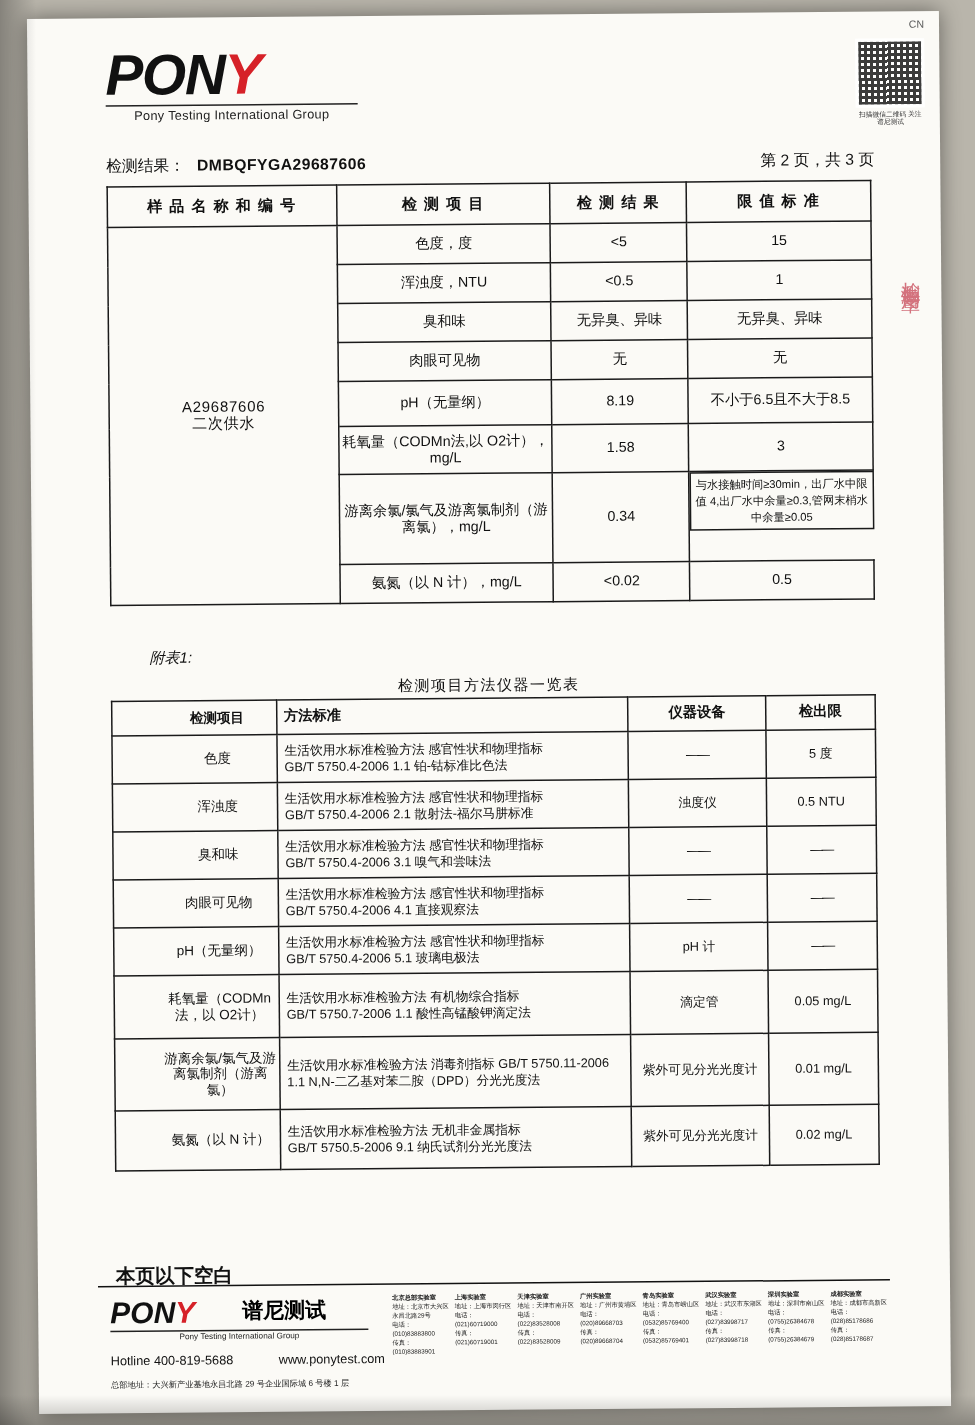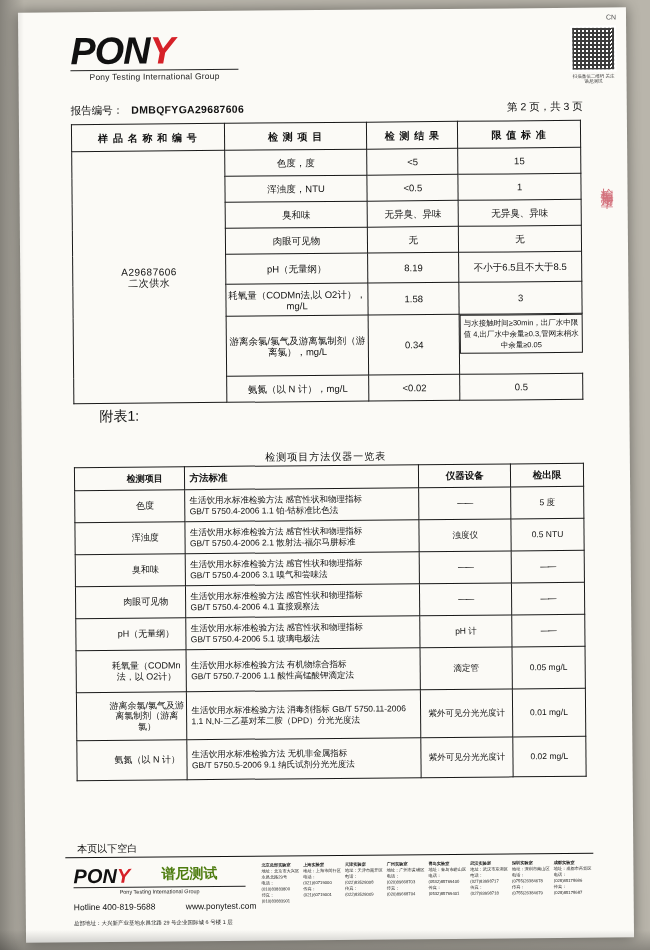--- a/index.html
+++ b/index.html
@@ -76,57 +76,57 @@
   }
   .t1 th{font-weight:bold;font-size:10px;letter-spacing:1px;height:22px;}
   .t1 .c1{width:150px;}
   .t1 .c2{width:140px;}
   .t1 .c3{width:88px;}
   .t1 .c4{width:120px;}
   .sample-cell{font-size:10px;line-height:15px;letter-spacing:.5px;}
   .small-note{font-size:7.5px;line-height:9px;display:block;}
   
   .attach-label{
-    position:absolute;left:78px;top:396px;font-size:14px;color:#111;
+    position:absolute;left:78px;top:420px;font-size:10px;color:#111;font-style:italic;
   }
   .t2-title{
     position:absolute;left:0;top:440px;width:608px;text-align:center;
     font-size:10px;letter-spacing:1px;color:#111;
   }
   .t2{
     position:absolute;left:52px;top:455px;width:510px;
     font-size:8.5px;color:#111;
   }
   .t2 td,.t2 th{
     border:1px solid #1a1a1a;vertical-align:middle;padding:1px 2px;
     line-height:10.5px;
   }
   .t2 th{text-align:center;font-weight:bold;font-size:9.5px;height:20px;}
   .t2 .i1{width:78px;text-align:center;font-size:9px;padding-left:32px;}
   .t2 .i2{width:242px;padding-left:4px;text-align:left;}
   .t2 .i3{width:92px;text-align:center;}
   .t2 .i4{width:72px;text-align:center;margin-top:44px;}
   .dash{letter-spacing:-1px;}
   .blank-note{
-    position:absolute;left:52px;top:830px;font-size:10px;color:#111;
+    position:absolute;left:52px;top:830px;font-size:13px;color:#111;font-weight:bold;
   }
   
   .footline{
     position:absolute;left:40px;top:845px;width:528px;height:1px;background:#111;
   }
   .foot{
     position:absolute;left:40px;top:850px;width:528px;height:74px;
   }
   .foot-logo{
     position:absolute;left:8px;top:4px;
     font-weight:bold;font-style:italic;font-size:20px;color:#111;line-height:20px;
   }
   .foot-logo .v{color:#d62128;}
   .foot-cn{
-    position:absolute;left:96px;top:4px;font-size:14px;font-weight:bold;color:#4d7c0f;
+    position:absolute;left:96px;top:4px;font-size:14px;font-weight:bold;color:#000000;
   }
   .foot-sub{
     position:absolute;left:8px;top:25px;font-size:5.5px;color:#222;
     border-top:1px solid #222;padding-top:1px;width:172px;text-align:center;
   }
   .foot-hot{
     position:absolute;left:8px;top:40px;font-size:8.5px;color:#111;
   }
   .foot-web{
     position:absolute;left:120px;top:40px;font-size:8.5px;color:#111;
@@ -166,21 +166,21 @@
       <div class="qr-box">
         <div class="qr"></div>
         <div class="qr-cap">扫描微信二维码
 关注谱尼测试</div>
       </div>
       <div class="logo-wrap">
         <div class="logo">PON<span class="v">Y</span></div>
         <div class="logo-sub">Pony Testing International Group</div>
       </div>
       <div class="report-no">
-        <span>报告编号：</span><span class="num">DMBQFYGA29687606</span>
+        <span>检测结果：</span><span class="num">DMBQFYGA29687606</span>
       </div>
       <div class="page-no">第 2 页，共 3 页</div>
     </div>
 
     <table class="t1">
       <thead>
         <tr>
           <th class="c1">样 品 名 称 和 编 号</th>
           <th class="c2">检 测 项 目</th>
           <th class="c3">检 测 结 果</th>

